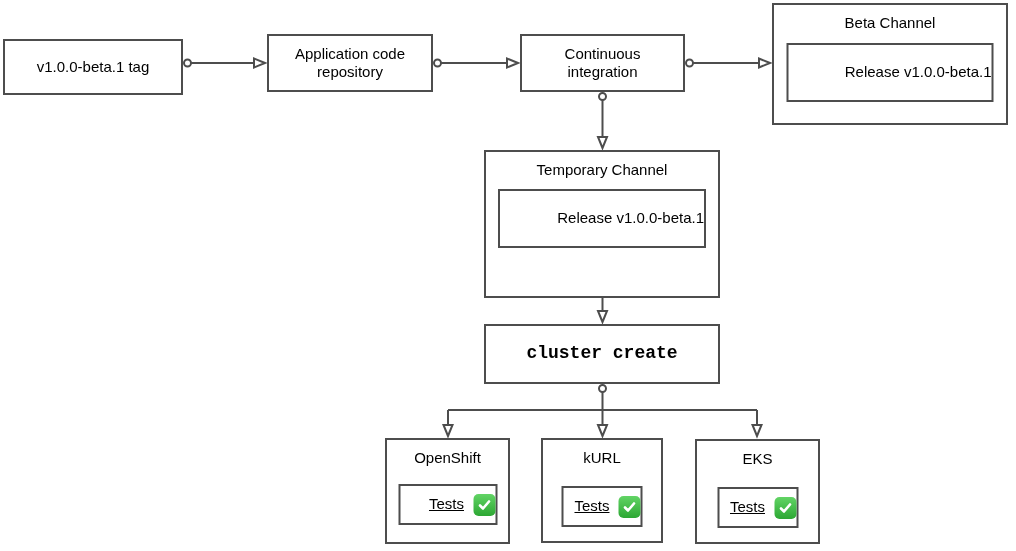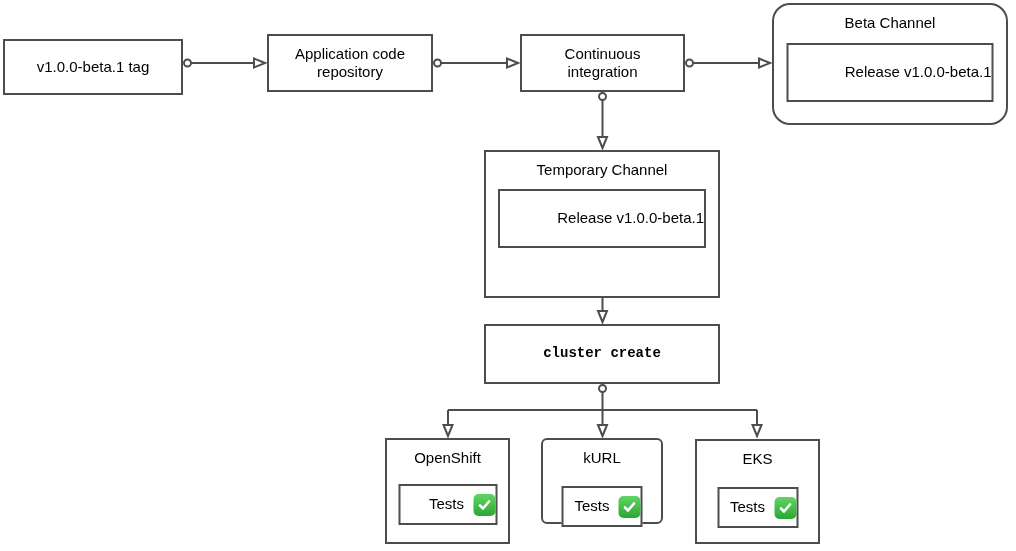--- a/index.html
+++ b/index.html
@@ -58,35 +58,35 @@
     transform: translateX(-50%);
     background: var(--node-fill);
     border: 2px solid var(--line-color);
     display: flex;
     align-items: center;
     justify-content: flex-end;
     text-align: center;
   }
   .release-box { top: 38px; width: 207px; height: 59px; }
   .release-box.temp { top: 37px; width: 208px; }
-  .tests-box { top: 46px; width: 81px; height: 41px; gap: 9px; }
+  .tests-box { top: 46px; width: 81px; height: 41px; gap: 9px; text-decoration: underline; }
   .tests-box.wide { top: 44px; width: 99px; }
   .node-tag        { left: 3px;   top: 39px;  width: 180px; height: 56px; }
   .node-repo       { left: 267px; top: 34px;  width: 166px; height: 58px; }
   .node-ci         { left: 520px; top: 34px;  width: 165px; height: 58px; }
-  .node-beta       { left: 772px; top: 3px;   width: 236px; height: 122px; border-radius: 18px; }
+  .node-beta       { left: 772px; top: 3px;   width: 236px; height: 122px; }
   .node-temp       { left: 484px; top: 150px; width: 236px; height: 148px; }
   .node-cluster    {
     left: 484px; top: 324px; width: 236px; height: 60px;
     font-family: "Liberation Mono", monospace;
     font-weight: bold;
-    font-size: 14px;
+    font-size: 18px;
   }
   .node-openshift  { left: 385px; top: 438px; width: 125px; height: 106px; }
-  .node-kurl       { left: 541px; top: 438px; width: 122px; height: 86px; border-radius: 6px; }
+  .node-kurl       { left: 541px; top: 438px; width: 122px; height: 105px; }
   .node-eks        { left: 695px; top: 439px; width: 125px; height: 105px; }
 
   .check-icon {
     width: 22px; height: 22px;
     border-radius: 5px;
     background: linear-gradient(180deg, var(--check-green-top), var(--check-green-bottom));
     display: inline-flex;
     align-items: center;
     justify-content: center;
     flex: 0 0 auto;

